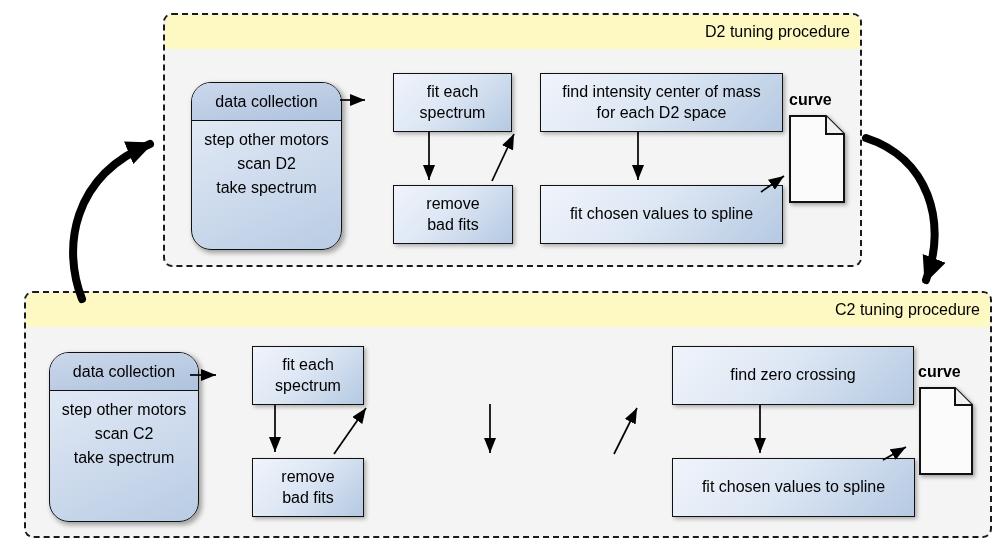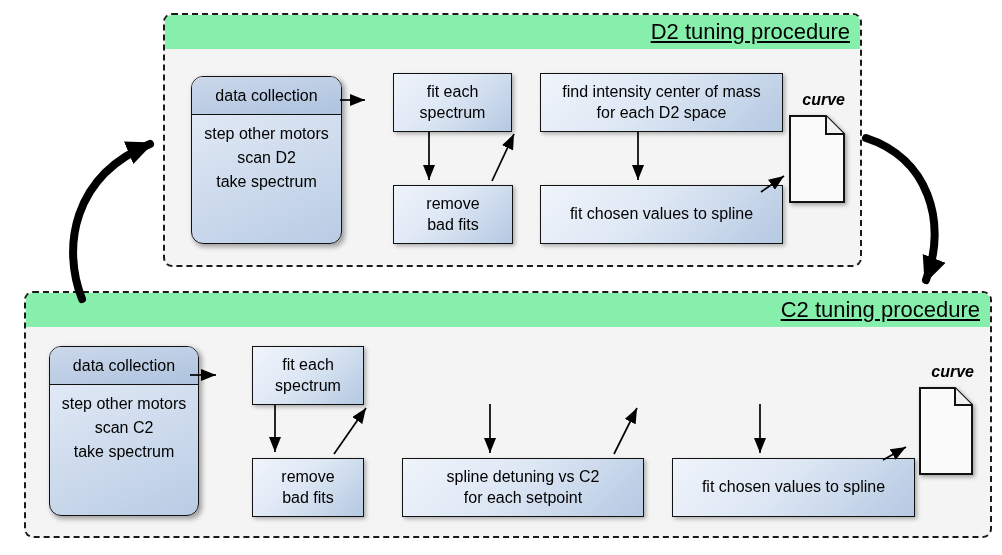--- a/index.html
+++ b/index.html
@@ -7,45 +7,46 @@
     position:relative;width:1002px;height:555px;background:#ffffff;
     font-family:"Liberation Sans",sans-serif;color:#000;overflow:hidden;
   }
   .proc{
     position:absolute;border:2.4px dashed #1a1a1a;border-radius:9px;
     background:#f4f4f4;overflow:hidden;
   }
   .proc-d2{left:163px;top:13px;width:695px;height:250px;}
   .proc-c2{left:24px;top:291px;width:964px;height:243px;}
   .proc-title{
-    position:absolute;top:0;left:0;right:0;height:34px;background:#86efac;
-    font-size:22px;line-height:34px;text-align:right;padding-right:10px;text-decoration:underline;
+    position:absolute;top:0;left:0;right:0;height:34px;background:#fef9c3;
+    font-size:16px;line-height:34px;text-align:right;padding-right:10px;
   }
   .box{
     position:absolute;border:1.6px solid #111;
     background:linear-gradient(135deg,#f0f4fb 0%,#dde7f4 45%,#b5c9e2 100%);
     box-shadow:2px 2px 4px rgba(0,0,0,0.30);
     display:flex;align-items:center;justify-content:center;
     text-align:center;font-size:16px;line-height:1.3;white-space:pre-line;margin-left:24px;
   }
   .collection{
-    position:absolute;border:1.6px solid #111;border-radius:12px;
+    position:absolute;border:1.6px solid #111;border-radius:20px;
     box-shadow:2.5px 2.5px 5px rgba(0,0,0,0.35);overflow:hidden;
     background:linear-gradient(155deg,#e8eef8 0%,#b9cce4 100%);
+    margin-top:6px;
   }
   .collection-header{
     height:37px;border-bottom:1.6px solid #111;
     background:linear-gradient(170deg,#ccd8eb 0%,#aec3de 100%);
     display:flex;align-items:center;justify-content:center;font-size:16px;
   }
   .collection-body{
     padding:7px 9px;font-size:16px;line-height:1.5;white-space:pre-line;
     text-align:center;
   }
-  .doc-label{position:absolute;font-weight:bold;font-size:16px;text-align:right;width:56px;font-style:italic;}
+  .doc-label{position:absolute;font-weight:bold;font-size:16px;text-align:left;width:56px;}
   .doc{position:absolute;filter:drop-shadow(2px 2px 2px rgba(0,0,0,0.35));}
   .overlay{position:absolute;left:0;top:0;width:1002px;height:555px;pointer-events:none;}
 </style>
 </head>
 <body>
 
 <div class="canvas">
 
   <div class="proc proc-d2">
     <div class="proc-title">D2 tuning procedure</div>
@@ -81,22 +82,21 @@
       <div class="collection-header">data collection</div>
       <div class="collection-body">step other motors
 scan C2
 take spectrum</div>
     </div>
 
     <div class="box" style="left:202px;top:53px;width:110px;height:57px;">fit each
 spectrum</div>
     <div class="box" style="left:202px;top:165px;width:110px;height:57px;">remove
 bad fits</div>
-    <div class="box" style="left:352px;top:165px;width:240px;height:57px;">spline detuning vs C2
-for each setpoint</div>
+    <div class="box" style="left:622px;top:53px;width:240px;height:57px;">find zero crossing</div>
     <div class="box" style="left:622px;top:165px;width:241px;height:57px;">fit chosen values to spline</div>
 
     <div class="doc-label" style="left:892px;top:70px;">curve</div>
     <div class="doc" style="left:893px;top:94px;">
       <svg width="54" height="88" viewBox="0 0 54 88" aria-hidden="true">
         <path d="M1 1 H36 L53 18 V87 H1 Z" fill="#fbfbfb" stroke="#111" stroke-width="2"></path>
         <path d="M36 1 V18 H53" fill="#f1f1f1" stroke="#111" stroke-width="2"></path>
       </svg>
     </div>
   </div>

